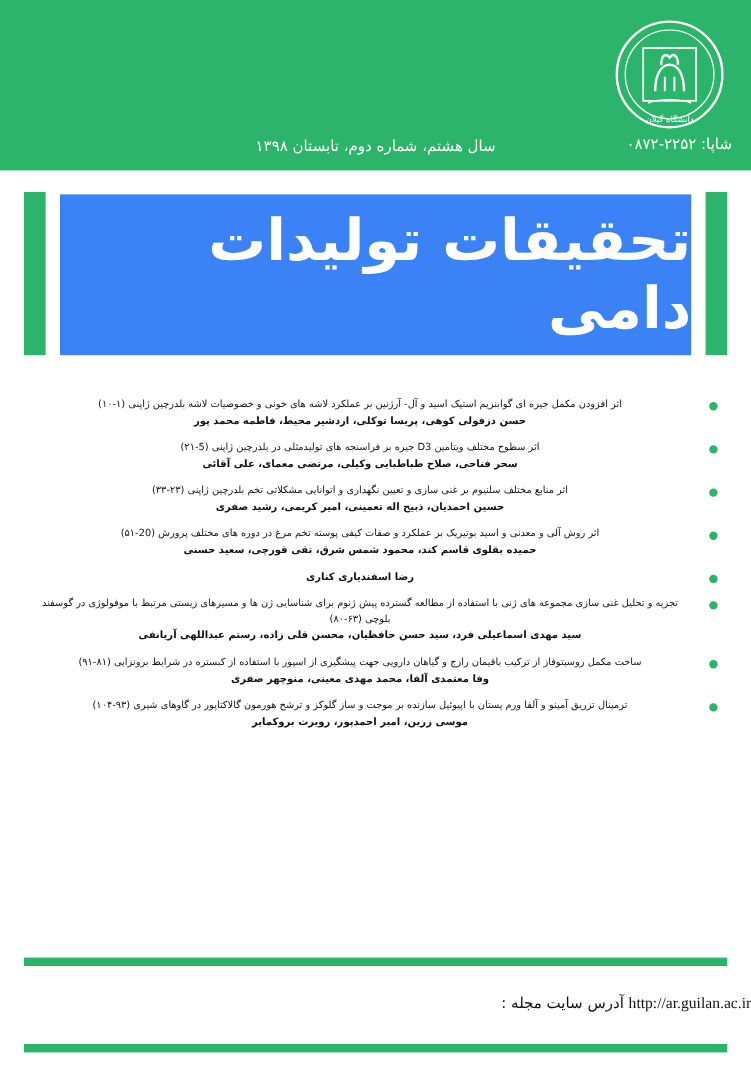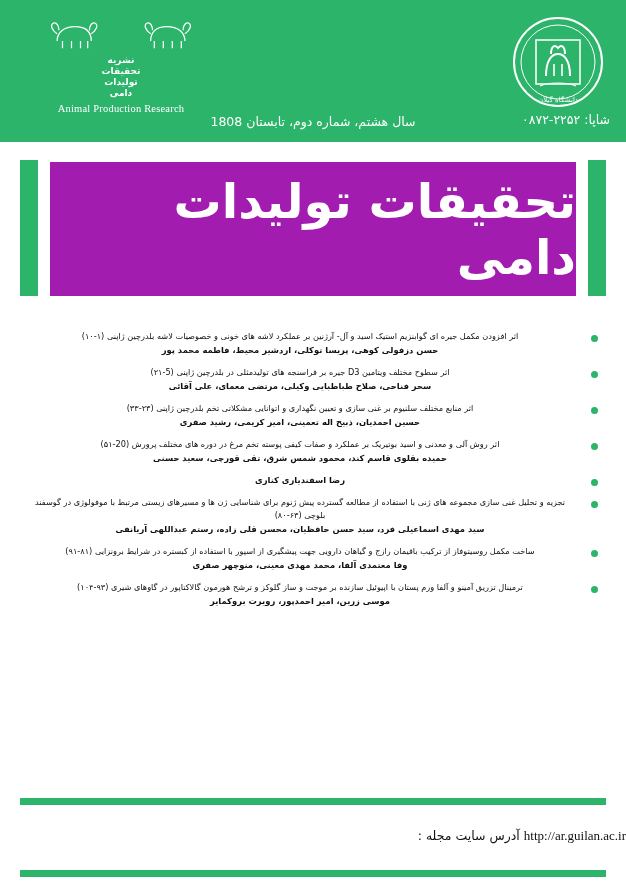--- a/index.html
+++ b/index.html
@@ -117,21 +117,21 @@
     width: 18px;
     height: 136px;
     background: #2cb46a;
   }
   .main-title {
     position: absolute;
     left: 50px;
     right: 50px;
     top: 2px;
     height: 134px;
-    background: #a21caf;
+    background: #3b82f6;
     color: #ffffff;
     display: flex;
     align-items: center;
     justify-content: center;
     font-size: 48px;
     font-weight: bold;
     letter-spacing: -1px;
     font-family: "DejaVu Sans", sans-serif;
   }
 
@@ -222,41 +222,22 @@
           <circle cx="48" cy="48" r="37" fill="none" stroke="#ffffff" stroke-width="1"></circle>
           <rect x="26" y="26" width="44" height="44" fill="none" stroke="#ffffff" stroke-width="1.5"></rect>
           <path d="M36 62 C36 46, 42 40, 48 40 C54 40, 60 46, 60 62" fill="none" stroke="#ffffff" stroke-width="2"></path>
           <path d="M41 40 C41 32, 45 30, 48 34 C51 30, 55 32, 55 40" fill="none" stroke="#ffffff" stroke-width="2"></path>
           <path d="M44 62 L44 50 M52 62 L52 50" stroke="#ffffff" stroke-width="1.6"></path>
           <path d="M30 72 C38 68, 58 68, 66 72" fill="none" stroke="#ffffff" stroke-width="1.2"></path>
           <text x="48" y="88" fill="#ffffff" font-size="7" text-anchor="middle" font-family="DejaVu Sans, sans-serif">دانشگاه گیلان</text>
         </svg>
       </div>
 
-      <div class="journal-logo">
-        <svg class="cows" viewBox="0 0 190 40" width="190" height="36" aria-hidden="true">
-          <g fill="none" stroke="#ffffff" stroke-width="1.4">
-            <path d="M24 30 C24 20, 32 14, 44 14 C56 14, 62 20, 62 30"></path>
-            <path d="M30 30 L30 38 M40 30 L40 38 M50 30 L50 38 M58 30 L58 38"></path>
-            <path d="M24 22 C18 18, 16 12, 20 10 C24 9, 26 14, 26 18"></path>
-            <path d="M62 22 C68 18, 70 12, 66 10 C62 9, 60 14, 60 18"></path>
-            <path d="M128 30 C128 20, 134 14, 146 14 C158 14, 166 20, 166 30"></path>
-            <path d="M132 30 L132 38 M142 30 L142 38 M152 30 L152 38 M162 30 L162 38"></path>
-            <path d="M128 22 C122 18, 120 12, 124 10 C128 9, 130 14, 130 18"></path>
-            <path d="M166 22 C172 18, 174 12, 170 10 C166 9, 164 14, 164 18"></path>
-          </g>
-        </svg>
-        <div class="jl-ar">نشریه</div>
-        <div class="jl-ar">تحقیقات</div>
-        <div class="jl-ar">تولیدات</div>
-        <div class="jl-ar">دامی</div>
-        <div class="jl-en">Animal Production Research</div>
-      </div>
-
-      <div class="issue-line">سال هشتم، شماره دوم، تابستان 1808</div>
+
+      <div class="issue-line">سال هشتم، شماره دوم، تابستان ۱۳۹۸</div>
       <div class="issn">شاپا: ۲۲۵۲-۰۸۷۲</div>
     </div>
   </div>
 
   <div class="title-block">
     <div class="title-bar-right"></div>
     <div class="title-bar-left"></div>
     <div class="main-title">تحقیقات تولیدات دامی</div>
   </div>
 

